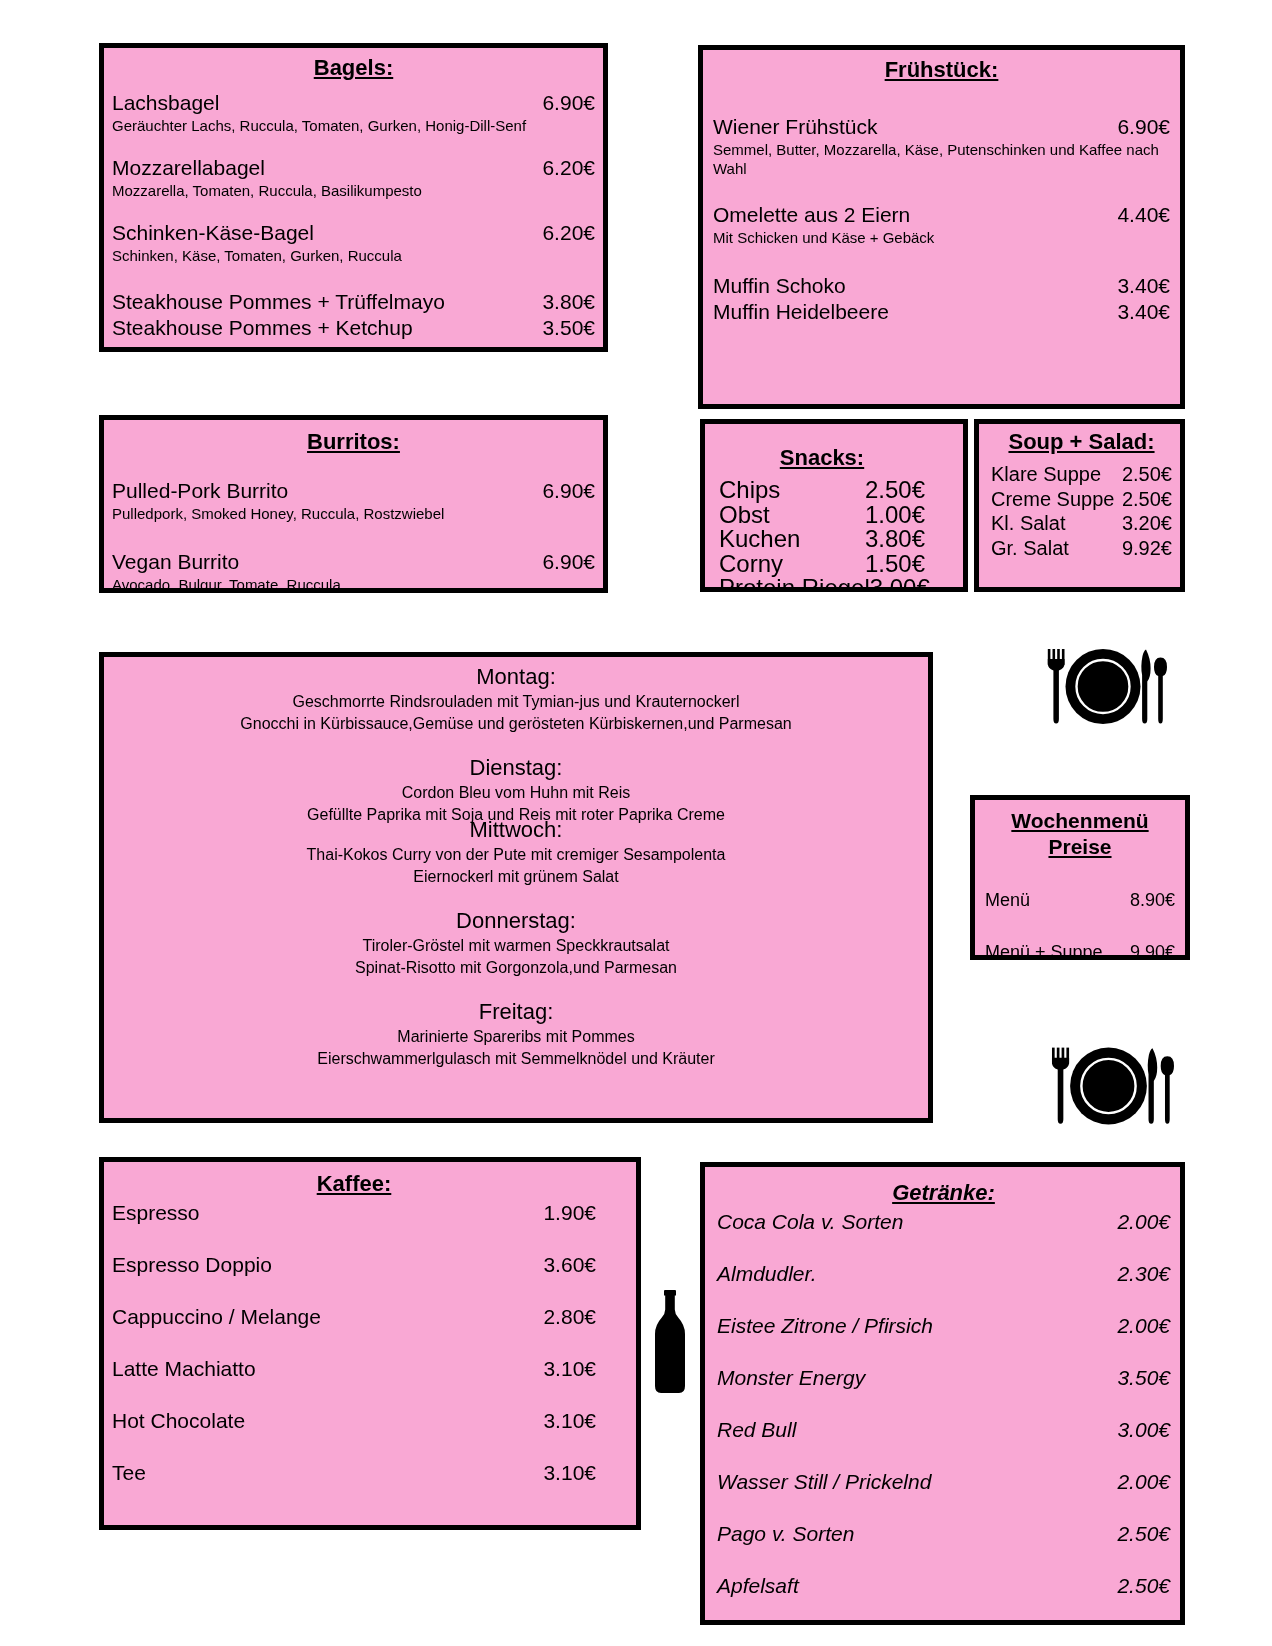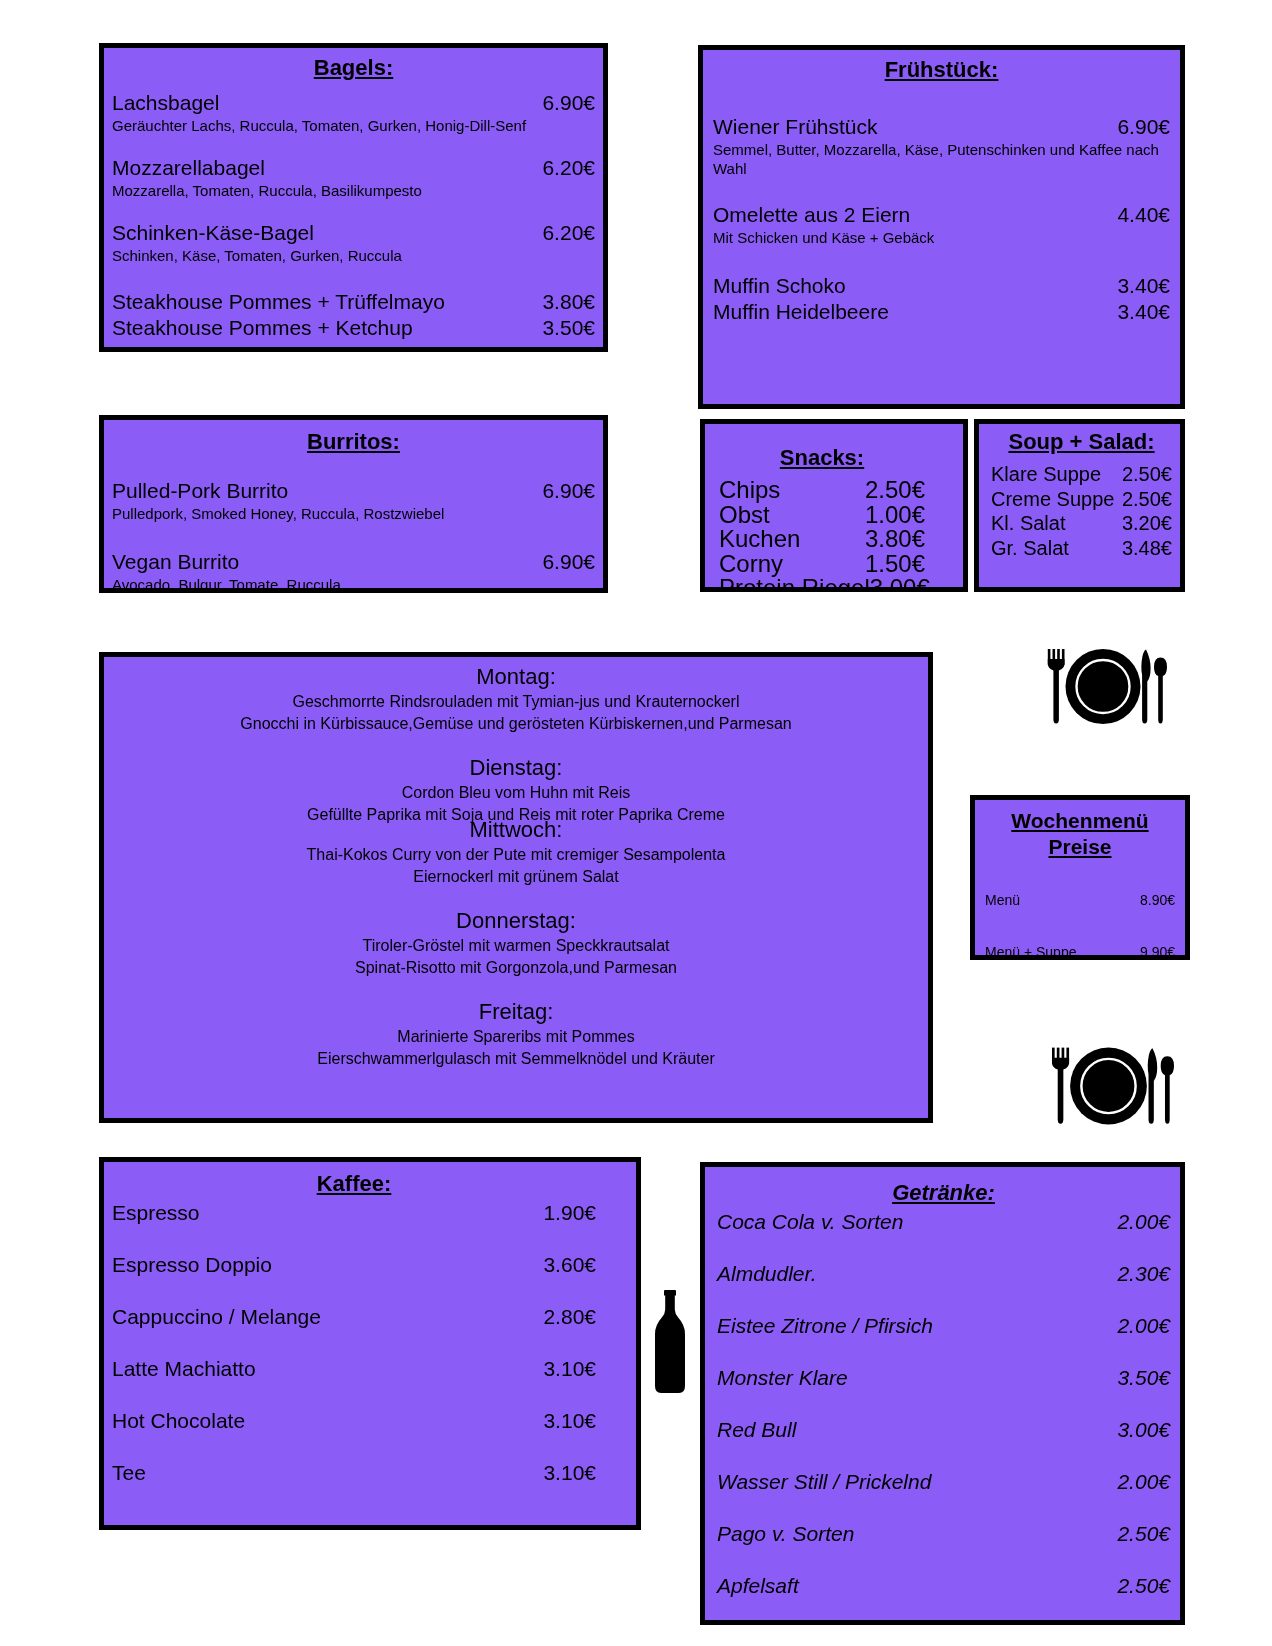--- a/index.html
+++ b/index.html
@@ -1,20 +1,20 @@
 <!DOCTYPE html>
 <html><head>
 <meta charset="utf-8">
 <style>
   * { margin:0; padding:0; box-sizing:border-box; }
   html,body { background:#ffffff; }
   body { font-family:"Liberation Sans", sans-serif; color:#000; }
   .page { position:relative; width:1272px; height:1646px; background:#fff; overflow:hidden; }
 
-  .box { position:absolute; border:5px solid #000; background:#8b5cf6; overflow:hidden; }
+  .box { position:absolute; border:5px solid #000; background:#f9a8d4; overflow:hidden; }
 
   .title { font-size:22px; font-weight:bold; text-align:center; text-decoration:underline; line-height:28px; }
   .row { display:flex; justify-content:space-between; align-items:baseline; }
   .name, .price { font-size:21px; line-height:26px; white-space:nowrap; }
   .desc { font-size:15px; line-height:19px; }
 
   
   .bagels-box { left:99px; top:43px; width:509px; height:309px; }
   .bagels-box .inner { padding:6px 8px 0 8px; }
   .bagels-box .title { margin-bottom:8px; }
@@ -54,21 +54,21 @@
   .day-line { font-size:16px; line-height:21.5px; }
   .day-block { margin-top:20px; }
   .day-block.first { margin-top:0; }
   .day-block.tight { margin-top:-9px; }
 
   
   .prices-box { left:970px; top:795px; width:220px; height:165px; }
   .prices-box .inner { padding:8px 10px 0 10px; }
   .prices-box .title { font-size:21px; line-height:26px; }
   .prices-box .row { margin-top:28px; }
-  .prices-box .name, .prices-box .price { font-size:14px; line-height:24px; }
+  .prices-box .name, .prices-box .price { font-size:18px; line-height:24px; }
 
   
   .kaffee-box { left:99px; top:1157px; width:542px; height:373px; }
   .kaffee-box .inner { padding:8px 40px 0 8px; }
   .kaffee-box .title { margin-bottom:2px; }
   .kaffee-box .row { margin-bottom:26px; }
 
   
   .getraenke-box { left:700px; top:1162px; width:485px; height:463px; }
   .getraenke-box .inner { padding:12px 10px 0 12px;font-style:italic; }
@@ -206,21 +206,21 @@
       <div class="row">
         <span class="name">Creme Suppe</span>
         <span class="price">2.50€</span>
       </div>
       <div class="row">
         <span class="name">Kl. Salat</span>
         <span class="price">3.20€</span>
       </div>
       <div class="row">
         <span class="name">Gr. Salat</span>
-        <span class="price">3.48€</span>
+        <span class="price">9.92€</span>
       </div>
     </div>
   </div>
 
   <div class="box weekly-box">
     <div class="inner">
       <div class="day-block first">
         <div class="day-head">Montag:</div>
         <div class="day-line">Geschmorrte Rindsrouladen mit Tymian-jus und Krauternockerl</div>
         <div class="day-line">Gnocchi in Kürbissauce,Gemüse und gerösteten Kürbiskernen,und Parmesan</div>
@@ -301,21 +301,21 @@
       </div>
       <div class="row">
         <span class="name">Almdudler.</span>
         <span class="price">2.30€</span>
       </div>
       <div class="row">
         <span class="name">Eistee Zitrone / Pfirsich</span>
         <span class="price">2.00€</span>
       </div>
       <div class="row">
-        <span class="name">Monster Klare</span>
+        <span class="name">Monster Energy</span>
         <span class="price">3.50€</span>
       </div>
       <div class="row">
         <span class="name">Red Bull</span>
         <span class="price">3.00€</span>
       </div>
       <div class="row">
         <span class="name">Wasser Still / Prickelnd</span>
         <span class="price">2.00€</span>
       </div>

